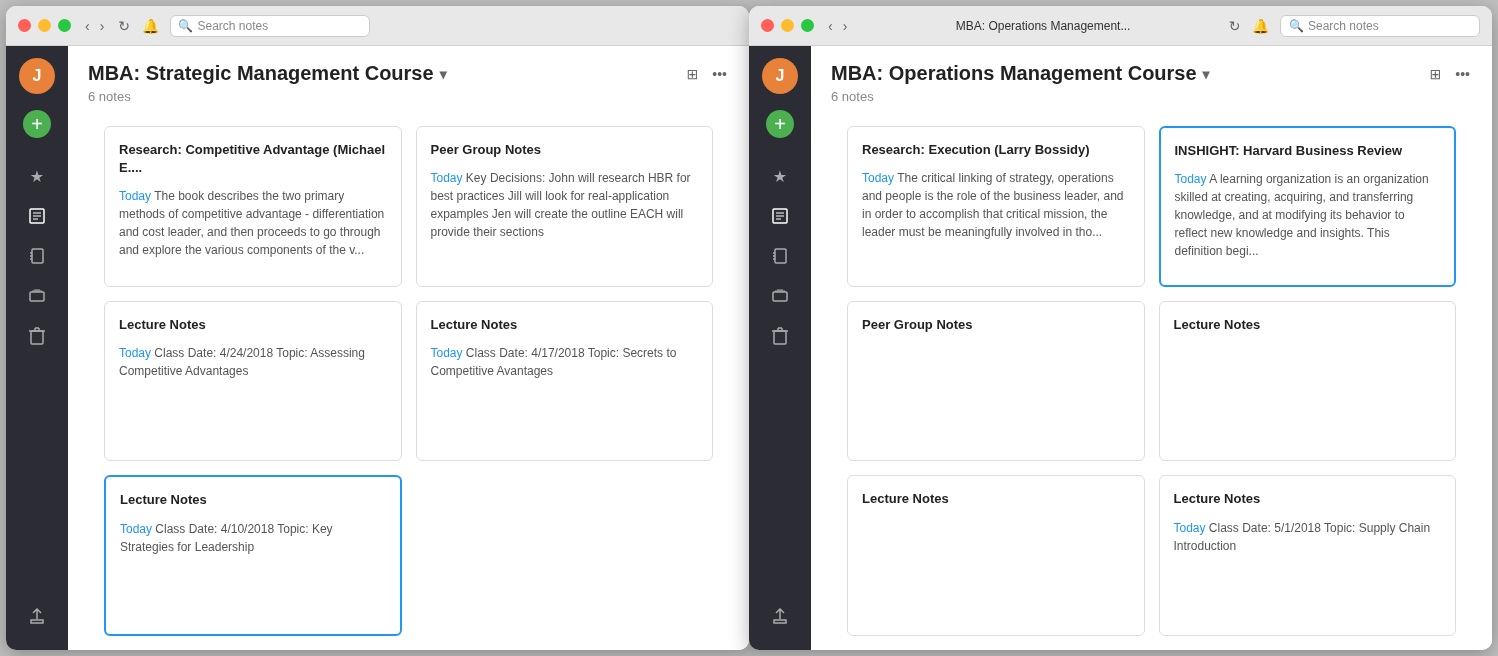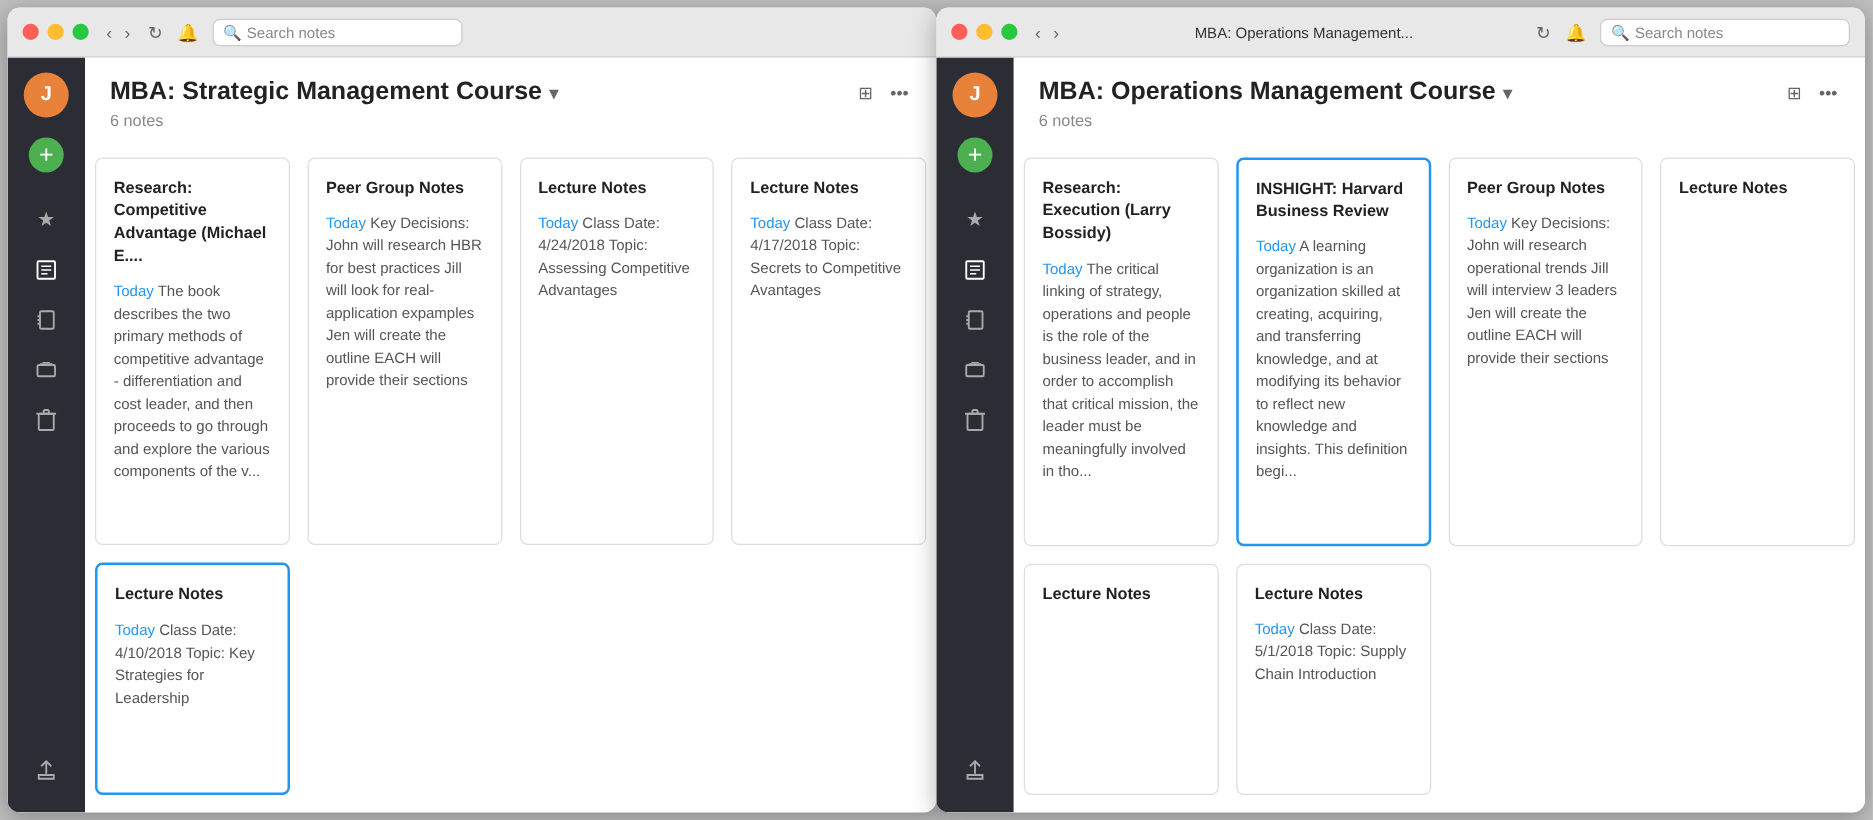--- a/index.html
+++ b/index.html
@@ -198,23 +198,23 @@
     }
     .notes-count {
       font-size: 13px;
       color: #888;
       margin-top: 4px;
     }
 
     
     .notes-grid {
       display: grid;
-      grid-template-columns: repeat(4, 1fr);
+      grid-template-columns: repeat(2, 1fr);
       gap: 14px;
-      padding: 14px 8px;
+      padding: 14px 36px;
       overflow-y: auto;
       flex: 1;
     }
     .note-card {
       background: white;
       border: 1px solid #ddd;
       border-radius: 6px;
       padding: 14px;
       cursor: pointer;
       min-height: 150px;
@@ -441,21 +441,20 @@
       <div class="note-card">
             <div class="note-title">Research: Execution (Larry Bossidy)</div>
             <div class="note-preview"><span class="today-label">Today</span> The critical linking of strategy, operations and people is the role of the business leader, and in order to accomplish that critical mission, the leader must be meaningfully involved in tho...</div>
           </div>
           <div class="note-card selected">
             <div class="note-title">INSHIGHT: Harvard Business Review</div>
             <div class="note-preview"><span class="today-label">Today</span> A learning organization is an organization skilled at creating, acquiring, and transferring knowledge, and at modifying its behavior to reflect new knowledge and insights. This definition begi...</div>
           </div>
           <div class="note-card">
             <div class="note-title">Peer Group Notes</div>
-            <div class="note-preview"><span class="today-label">Today</span> Key Decisions: John will research operational trends Jill will interview 3 leaders Jen will create the outline EACH will provide their sections</div>
           </div>
           <div class="note-card">
             <div class="note-title">Lecture Notes</div>
           </div>
           <div class="note-card">
             <div class="note-title">Lecture Notes</div>
           </div>
           <div class="note-card">
             <div class="note-title">Lecture Notes</div>
             <div class="note-preview"><span class="today-label">Today</span> Class Date: 5/1/2018 Topic: Supply Chain Introduction</div>

